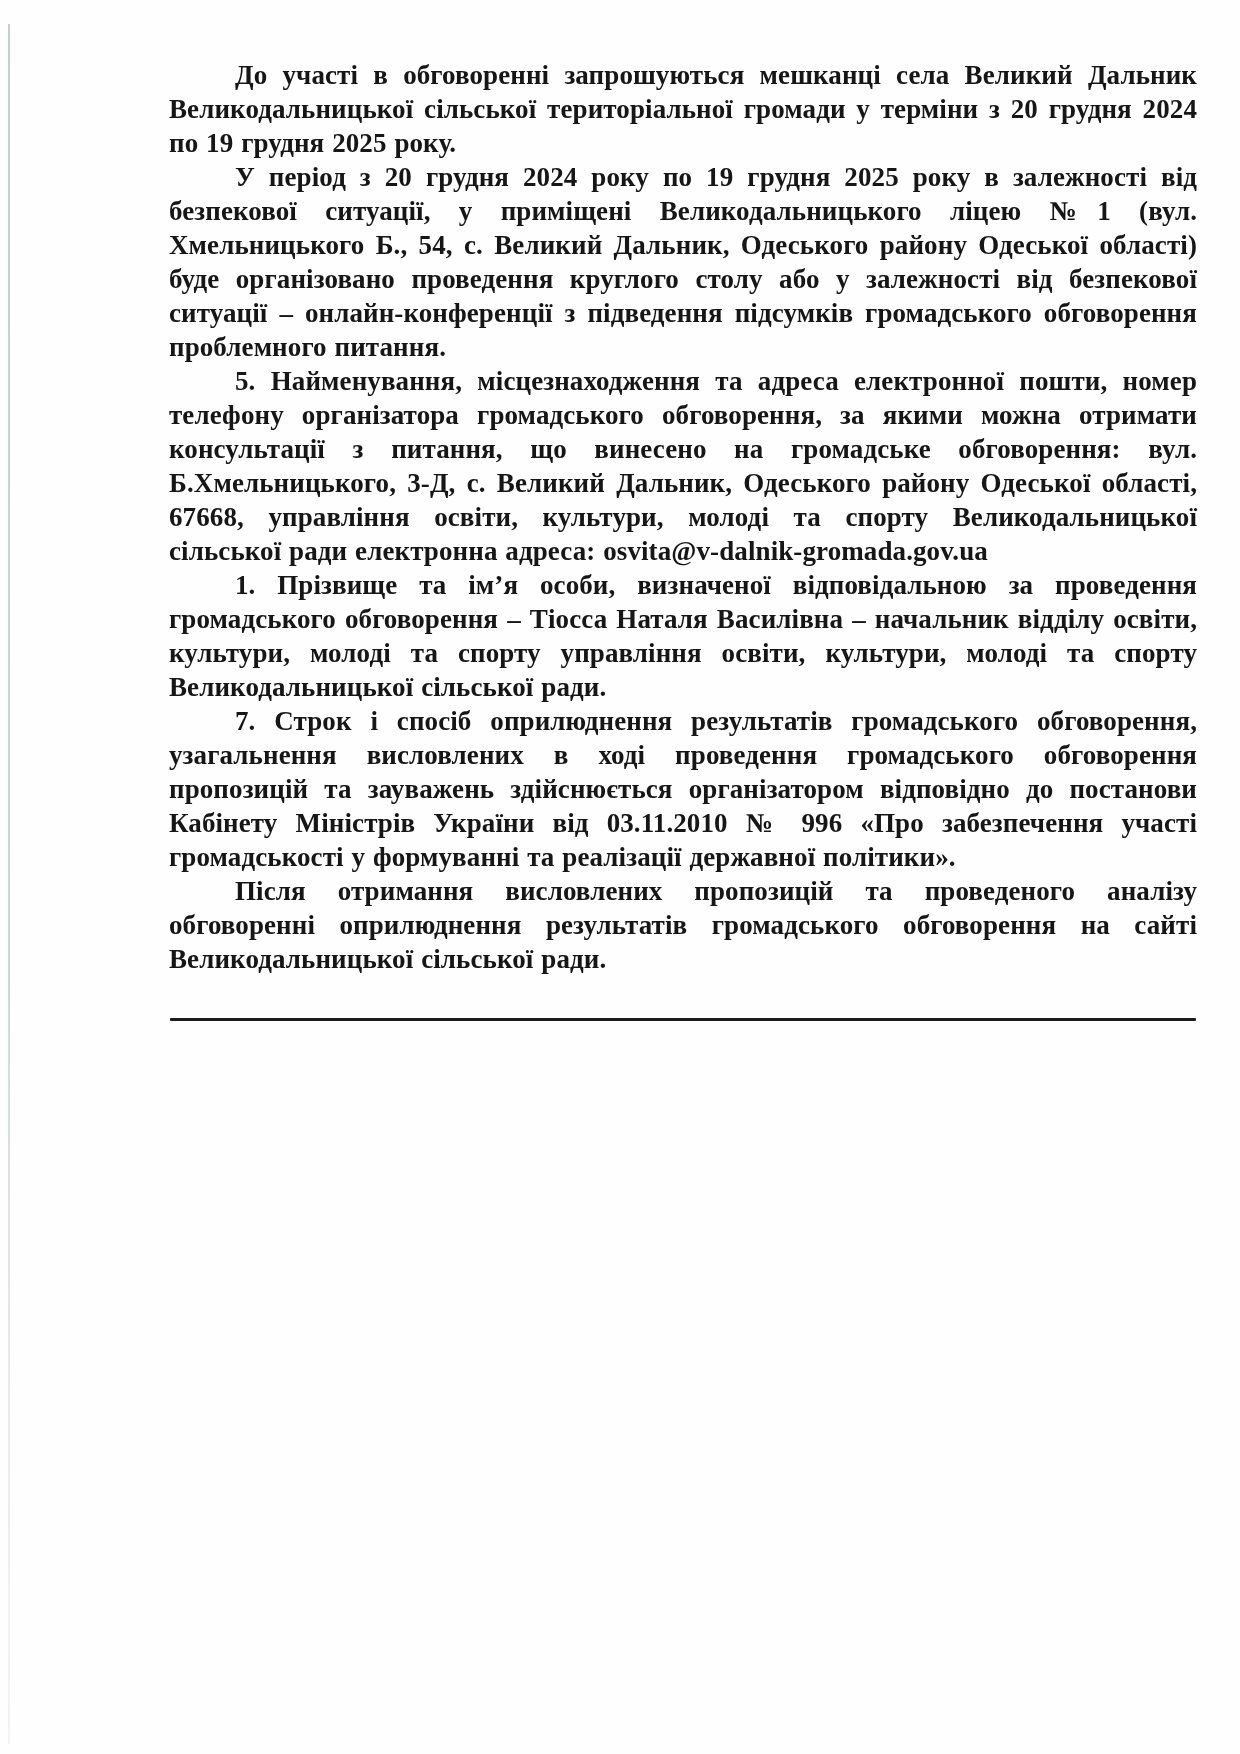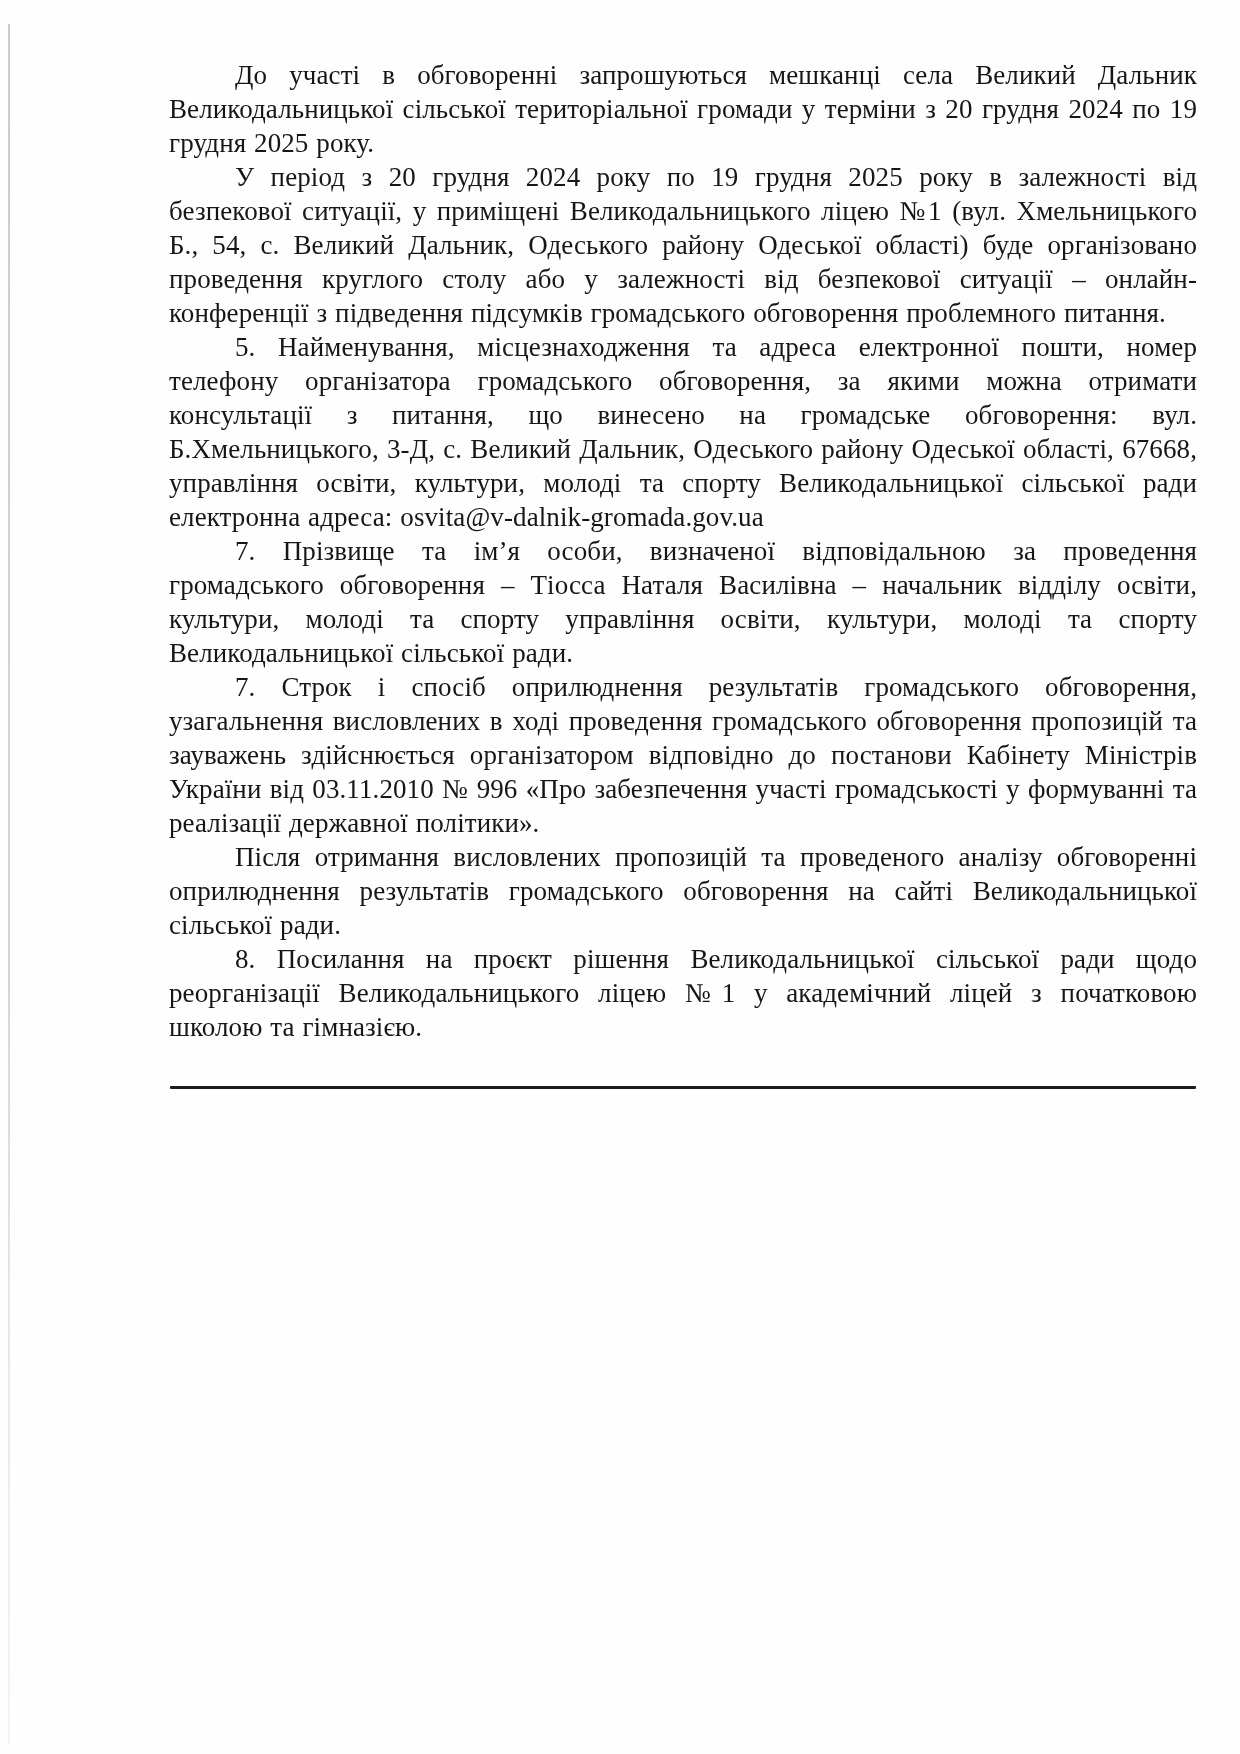--- a/index.html
+++ b/index.html
@@ -42,20 +42,21 @@
     color: #161616;
   }
   .text-block p {
     margin: 0;
     font-size: 27px;
     line-height: 34px;
     text-align: justify;
     text-indent: 66px;
     letter-spacing: 0.1px;
     word-spacing: 1px;
+    font-weight: bold;
   }
   .divider {
     margin-top: 42px;
     margin-left: 1px;
     width: 1026px;
     height: 3px;
     background: #1c1c1c;
     border-radius: 1px;
   }
 </style>
@@ -63,21 +64,20 @@
 <body>
 
 <div class="scan-page">
 
   <div class="scan-edge"></div>
 
   <div class="text-block">
     <p>До участі в обговоренні запрошуються мешканці села Великий Дальник Великодальницької сільської територіальної громади у терміни з 20 грудня 2024 по 19 грудня 2025 року.</p>
     <p>У період з 20 грудня 2024 року по 19 грудня 2025 року в залежності від безпекової ситуації, у приміщені Великодальницького ліцею №1 (вул. Хмельницького Б., 54, с. Великий Дальник, Одеського району Одеської області) буде організовано проведення круглого столу або у залежності від безпекової ситуації – онлайн-конференції з підведення підсумків громадського обговорення проблемного питання.</p>
     <p>5. Найменування, місцезнаходження та адреса електронної пошти, номер телефону організатора громадського обговорення, за якими можна отримати консультації з питання, що винесено на громадське обговорення: вул. Б.Хмельницького, 3-Д, с. Великий Дальник, Одеського району Одеської області, 67668, управління освіти, культури, молоді та спорту Великодальницької сільської ради електронна адреса: osvita@v-dalnik-gromada.gov.ua</p>
-    <p>7. Прізвище та ім’я особи, визначеної відповідальною за проведення громадського обговорення – Тіосса Наталя Василівна – начальник відділу освіти, культури, молоді та спорту управління освіти, культури, молоді та спорту Великодальницької сільської ради.</p>
+    <p>1. Прізвище та ім’я особи, визначеної відповідальною за проведення громадського обговорення – Тіосса Наталя Василівна – начальник відділу освіти, культури, молоді та спорту управління освіти, культури, молоді та спорту Великодальницької сільської ради.</p>
     <p>7. Строк і спосіб оприлюднення результатів громадського обговорення, узагальнення висловлених в ході проведення громадського обговорення пропозицій та зауважень здійснюється організатором відповідно до постанови Кабінету Міністрів України від 03.11.2010 № 996 «Про забезпечення участі громадськості у формуванні та реалізації державної політики».</p>
     <p>Після отримання висловлених пропозицій та проведеного аналізу обговоренні оприлюднення результатів громадського обговорення на сайті Великодальницької сільської ради.</p>
-    <p>8. Посилання на проєкт рішення Великодальницької сільської ради щодо реорганізації Великодальницького ліцею №1 у академічний ліцей з початковою школою та гімназією.</p>
 
     <div class="divider"></div>
   </div>
 
 </div>
 
 </body></html>

